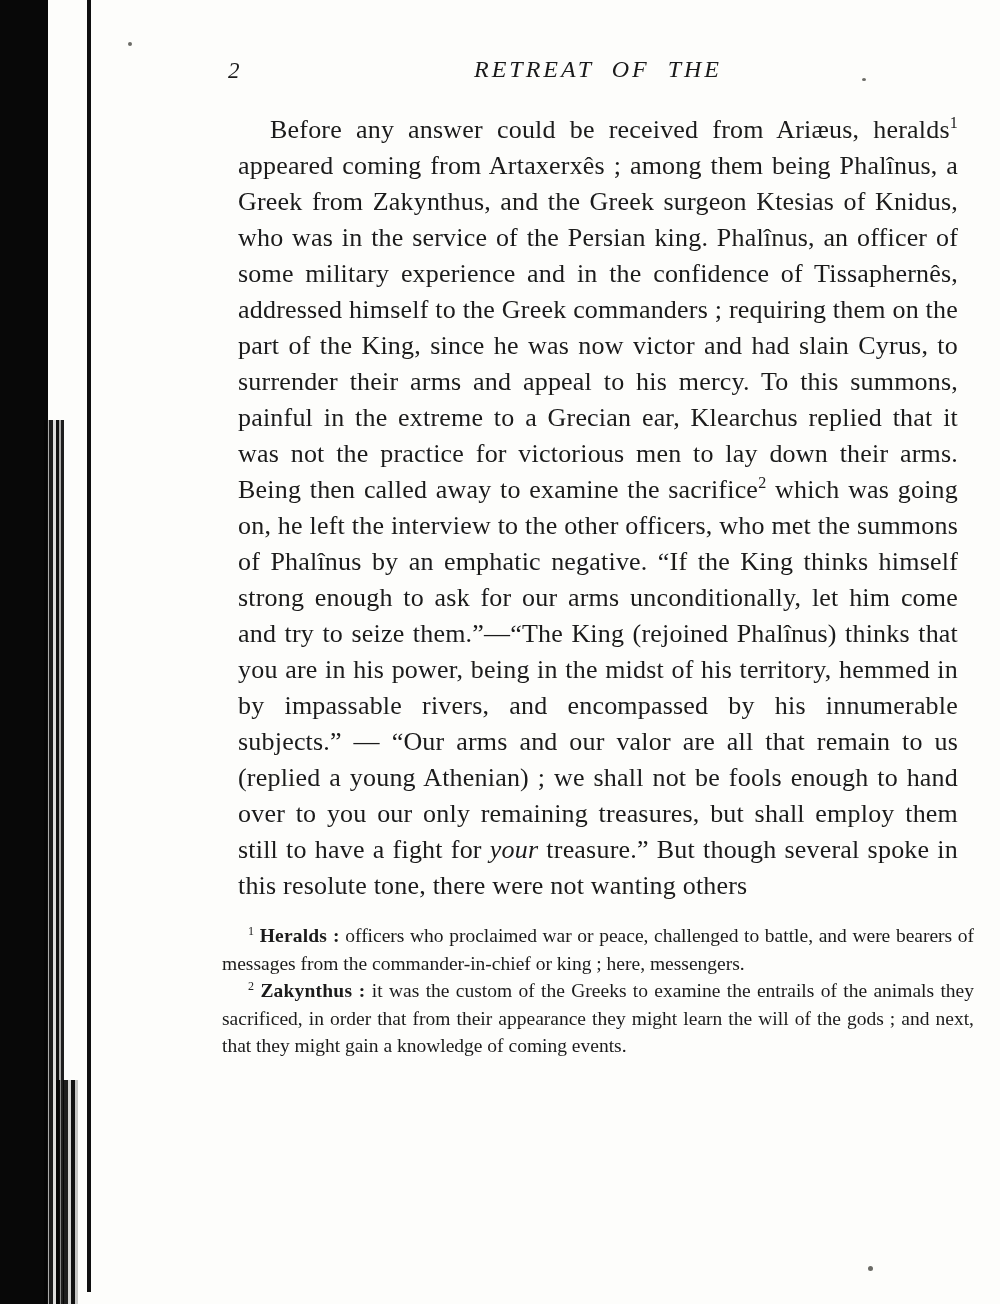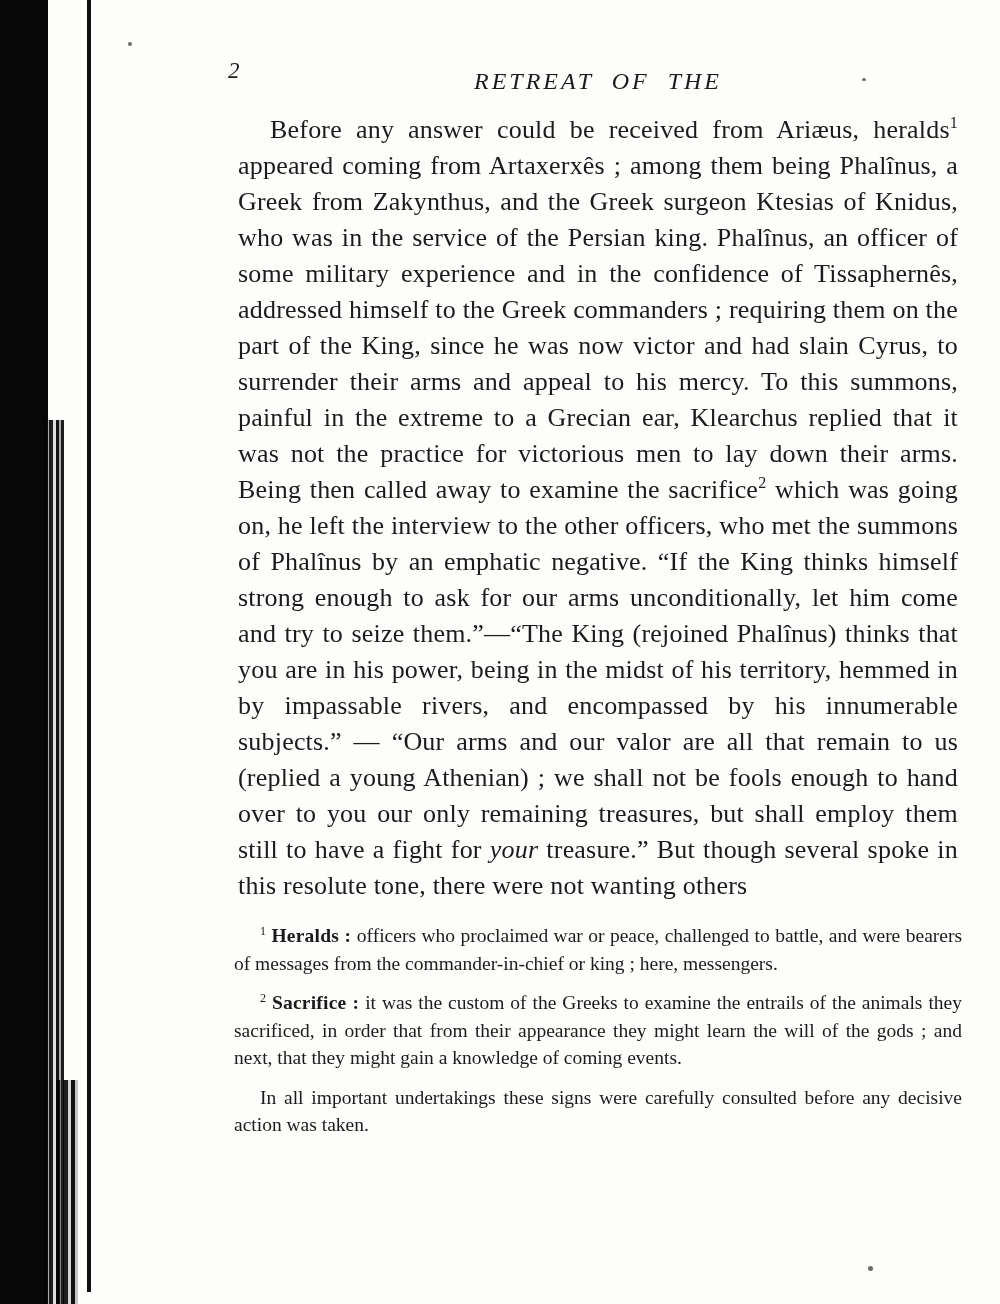--- a/index.html
+++ b/index.html
@@ -75,21 +75,21 @@
   .page-number {
     position: absolute;
     left: 6px; top: 2px;
     font-size: 23px;
     font-style: italic;
     letter-spacing: 1px;
   }
   .running-title {
     position: absolute;
     left: 0; right: 0;
-    top: 12px;
+    top: 0;
     text-align: center;
     font-style: italic;
     font-size: 24px;
     letter-spacing: 3px;
     word-spacing: 9px;
   }
 
   .body-text {
     margin: 16px;
     font-size: 26px;
@@ -102,21 +102,21 @@
   .footnote sup {
     font-size: 0.62em;
     line-height: 0;
     vertical-align: super;
   }
 
   .footnotes {
     margin-top: 18px;
   }
   .footnote {
-    margin: 12px;
+    margin: 0;
     font-size: 19.5px;
     line-height: 27.5px;
     text-align: justify;
     text-indent: 26px;
   }
   .footnote b { letter-spacing: 0.2px; }
 </style>
 </head>
 <body>
 
@@ -134,18 +134,17 @@
 
     <div class="header-row">
       <span class="page-number">2</span>
       <span class="running-title">RETREAT OF THE</span>
     </div>
 
     <p class="body-text"><span>Before any answer could be received from Ariæus, heralds</span><sup>1</sup><span> appeared coming from Artaxerxês ; among them being Phalînus, a Greek from Zakynthus, and the Greek surgeon Ktesias of Knidus, who was in the service of the Persian king. Phalînus, an officer of some military experience and in the confidence of Tissaphernês, addressed himself to the Greek commanders ; requiring them on the part of the King, since he was now victor and had slain Cyrus, to surrender their arms and appeal to his mercy. To this summons, painful in the extreme to a Grecian ear, Klearchus replied that it was not the practice for victorious men to lay down their arms. Being then called away to examine the sacrifice</span><sup>2</sup><span> which was going on, he left the interview to the other officers, who met the summons of Phalînus by an emphatic negative. “If the King thinks himself strong enough to ask for our arms unconditionally, let him come and try to seize them.”—“The King (rejoined Phalînus) thinks that you are in his power, being in the midst of his territory, hemmed in by impassable rivers, and encompassed by his innumerable subjects.” — “Our arms and our valor are all that remain to us (replied a young Athenian) ; we shall not be fools enough to hand over to you our only remaining treasures, but shall employ them still to have a fight for </span><i>your</i><span> treasure.” But though several spoke in this resolute tone, there were not wanting others</span></p>
 
     <div class="footnotes">
       <p class="footnote"><sup>1</sup><span> </span><b>Heralds :</b><span> officers who proclaimed war or peace, challenged to battle, and were bearers of messages from the commander-in-chief or king ; here, messengers.</span></p>
-      <p class="footnote"><sup>2</sup><span> </span><b>Sacrifice :</b><span> it was the custom of the Greeks to examine the entrails of the animals they sacrificed, in order that from their appearance they might learn the will of the gods ; and next, that they might gain a knowledge of coming events.</span></p>
-      <p class="footnote"><span>In all important undertakings these signs were carefully consulted before any decisive action was taken.</span></p>
+      <p class="footnote"><sup>2</sup><span> </span><b>Zakynthus :</b><span> it was the custom of the Greeks to examine the entrails of the animals they sacrificed, in order that from their appearance they might learn the will of the gods ; and next, that they might gain a knowledge of coming events.</span></p>
     </div>
 
   </div>
 </div>
 
 </body></html>

